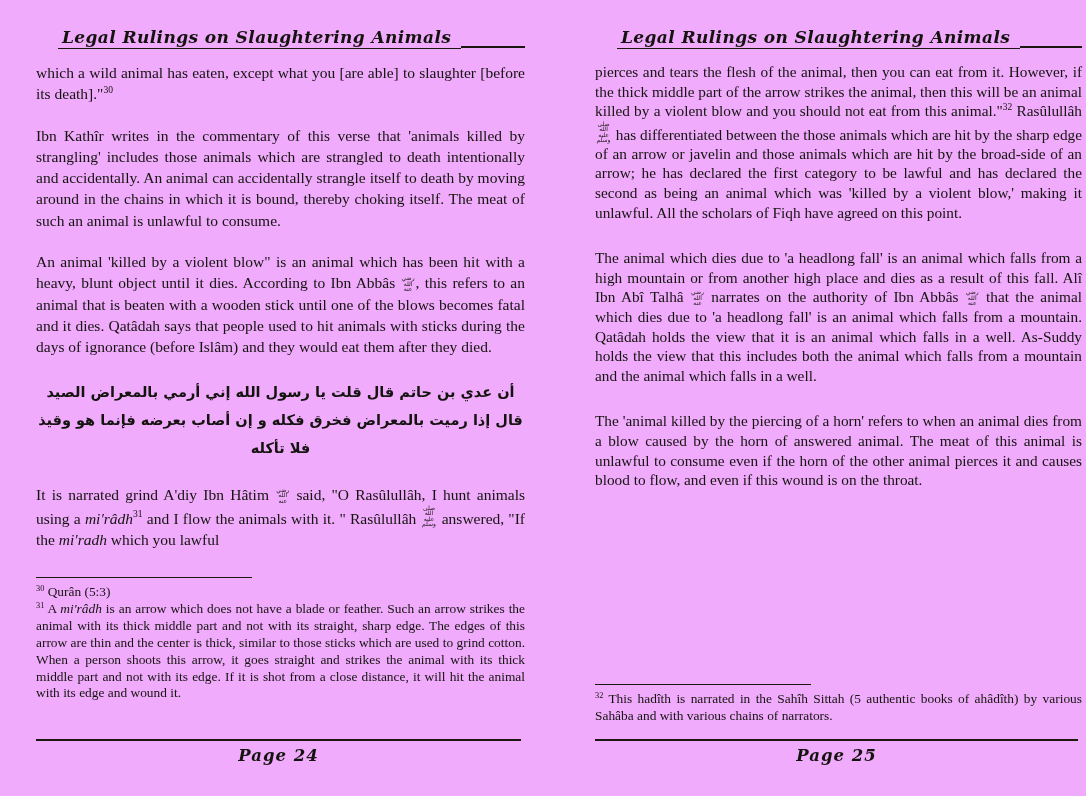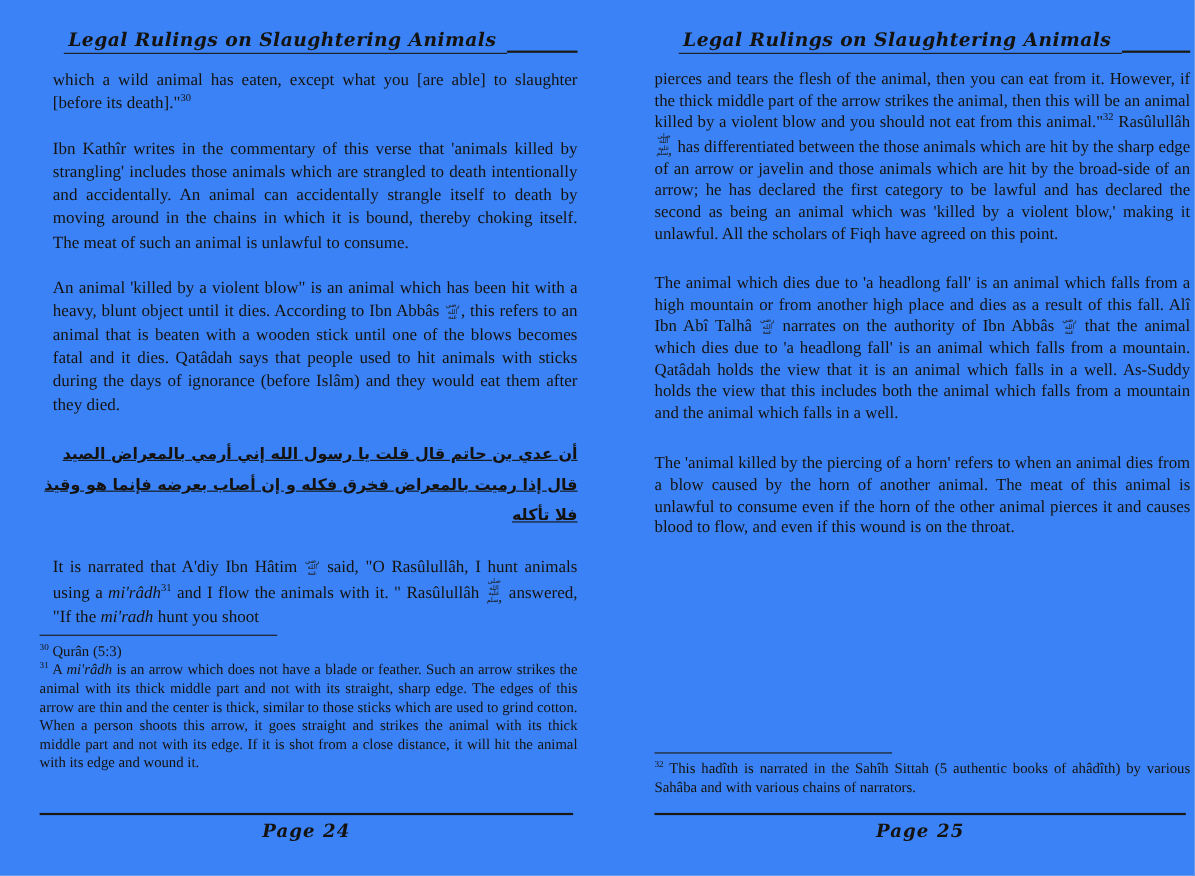--- a/index.html
+++ b/index.html
@@ -4,21 +4,21 @@
 <style>
   html,body { margin:0; padding:0; }
   body {
     width:1086px; height:796px;
     background:#f4f3ef;
     font-family:"Liberation Serif", serif;
     color:#15130f;
   }
   .spread {
     position:relative; width:1086px; height:796px;
-    background:#3b82f6;
+    background:#f0abfc;
     overflow:hidden;
   }
   .page { position:absolute; top:0; height:796px; }
   .page.left  { left:36px;  width:489px; }
   .page.right { left:595px; width:487px; }
 
   
   .running-head { display:flex; align-items:flex-end; padding-top:27px; }
   .running-title {
     font-family:"DejaVu Serif", serif;
@@ -27,32 +27,31 @@
     border-bottom:1.6px solid #1b1812;
     padding:0 10px 1px 4px; margin-left:22px;
     white-space:nowrap;
   }
   .head-rule { flex:1; border-bottom:2px solid #1b1812; margin-bottom:1px; }
 
   
   .body { padding-top:13px; text-align:justify; }
   .page.left  .body { font-size:15.5px; line-height:21.3px; }
   .page.right .body { font-size:15.3px; line-height:19.6px; }
-  .body p { margin:0 0 20px 12px; }
+  .body p { margin:0 0 20px 0; }
   .page.right .body p { margin:0 0 26px 0; }
   i { font-style:italic; }
   sup { font-size:.62em; vertical-align:super; line-height:0; }
 
   
   .arabic {
-    direction:rtl; text-align:right;
+    direction:rtl; text-align:center;
     font-family:"DejaVu Sans", sans-serif;
     font-weight:bold; font-size:14.5px; line-height:28px;
     margin:2px 0 22px 0 !important;
-    text-decoration:underline;
   }
 
   
   .hon {
     display:inline-block; direction:rtl;
     font-family:"DejaVu Sans", sans-serif;
     font-size:6px; line-height:5.5px; text-align:center;
     width:15px; vertical-align:-3px;
     letter-spacing:-0.5px; color:#1b1812;
   }
@@ -95,21 +94,21 @@
 
       <p>Ibn Kathîr writes in the commentary of this verse that 'animals killed by strangling' includes those animals which are strangled to death intentionally and accidentally. An animal can accidentally strangle itself to death by moving around in the chains in which it is bound, thereby choking itself. The meat of such an animal is unlawful to consume.</p>
 
       <p>
         <span>An animal 'killed by a violent blow" is an animal which has been hit with a heavy, blunt object until it dies. According to Ibn Abbâs </span><span class="hon">رضي الله عنه</span><span>, this refers to an animal that is beaten with a wooden stick until one of the blows becomes fatal and it dies. Qatâdah says that people used to hit animals with sticks during the days of ignorance (before Islâm) and they would eat them after they died.</span>
       </p>
 
       <p class="arabic" dir="rtl">أن عدي بن حاتم قال قلت يا رسول الله إني أرمي بالمعراض الصيد قال إذا رميت بالمعراض فخرق فكله و إن أصاب بعرضه فإنما هو وقيذ فلا تأكله</p>
 
       <p>
-        <span>It is narrated that A'diy Ibn Hâtim </span><span class="hon">رضي الله عنه</span><span> said, "O Rasûlullâh, I hunt animals using a </span><i>mi'râdh</i><sup>31</sup><span> and I flow the animals with it. " Rasûlullâh </span><span class="hon prophet">صلى الله عليه وسلم</span><span> answered, "If the </span><i>mi'radh</i><span> hunt you shoot</span>
+        <span>It is narrated grind A'diy Ibn Hâtim </span><span class="hon">رضي الله عنه</span><span> said, "O Rasûlullâh, I hunt animals using a </span><i>mi'râdh</i><sup>31</sup><span> and I flow the animals with it. " Rasûlullâh </span><span class="hon prophet">صلى الله عليه وسلم</span><span> answered, "If the </span><i>mi'radh</i><span> which you lawful</span>
       </p>
     </div>
 
     <div class="fnarea">
       <div class="fn-sep"></div>
       <p class="fn">
         <sup>30</sup><span> Qurân (5:3)</span>
       </p>
       <p class="fn">
         <sup>31</sup><span> A </span><i>mi'râdh</i><span> is an arrow which does not have a blade or feather. Such an arrow strikes the animal with its thick middle part and not with its straight, sharp edge. The edges of this arrow are thin and the center is thick, similar to those sticks which are used to grind cotton. When a person shoots this arrow, it goes straight and strikes the animal with its thick middle part and not with its edge. If it is shot from a close distance, it will hit the animal with its edge and wound it.</span>
@@ -129,21 +128,21 @@
 
     <div class="body">
       <p>
         <span>pierces and tears the flesh of the animal, then you can eat from it. However, if the thick middle part of the arrow strikes the animal, then this will be an animal killed by a violent blow and you should not eat from this animal."</span><sup>32</sup><span> Rasûlullâh </span><span class="hon prophet">صلى الله عليه وسلم</span><span> has differentiated between the those animals which are hit by the sharp edge of an arrow or javelin and those animals which are hit by the broad-side of an arrow; he has declared the first category to be lawful and has declared the second as being an animal which was 'killed by a violent blow,' making it unlawful. All the scholars of Fiqh have agreed on this point.</span>
       </p>
 
       <p>
         <span>The animal which dies due to 'a headlong fall' is an animal which falls from a high mountain or from another high place and dies as a result of this fall. Alî Ibn Abî Talhâ </span><span class="hon">رضي الله عنه</span><span> narrates on the authority of Ibn Abbâs </span><span class="hon">رضي الله عنه</span><span> that the animal which dies due to 'a headlong fall' is an animal which falls from a mountain. Qatâdah holds the view that it is an animal which falls in a well. As-Suddy holds the view that this includes both the animal which falls from a mountain and the animal which falls in a well.</span>
       </p>
 
-      <p>The 'animal killed by the piercing of a horn' refers to when an animal dies from a blow caused by the horn of another animal. The meat of this animal is unlawful to consume even if the horn of the other animal pierces it and causes blood to flow, and even if this wound is on the throat.</p>
+      <p>The 'animal killed by the piercing of a horn' refers to when an animal dies from a blow caused by the horn of answered animal. The meat of this animal is unlawful to consume even if the horn of the other animal pierces it and causes blood to flow, and even if this wound is on the throat.</p>
 
     </div>
 
     <div class="fnarea">
       <div class="fn-sep"></div>
       <p class="fn">
         <sup>32</sup><span> This hadîth is narrated in the Sahîh Sittah (5 authentic books of ahâdîth) by various Sahâba and with various chains of narrators.</span>
       </p>
     </div>
 

